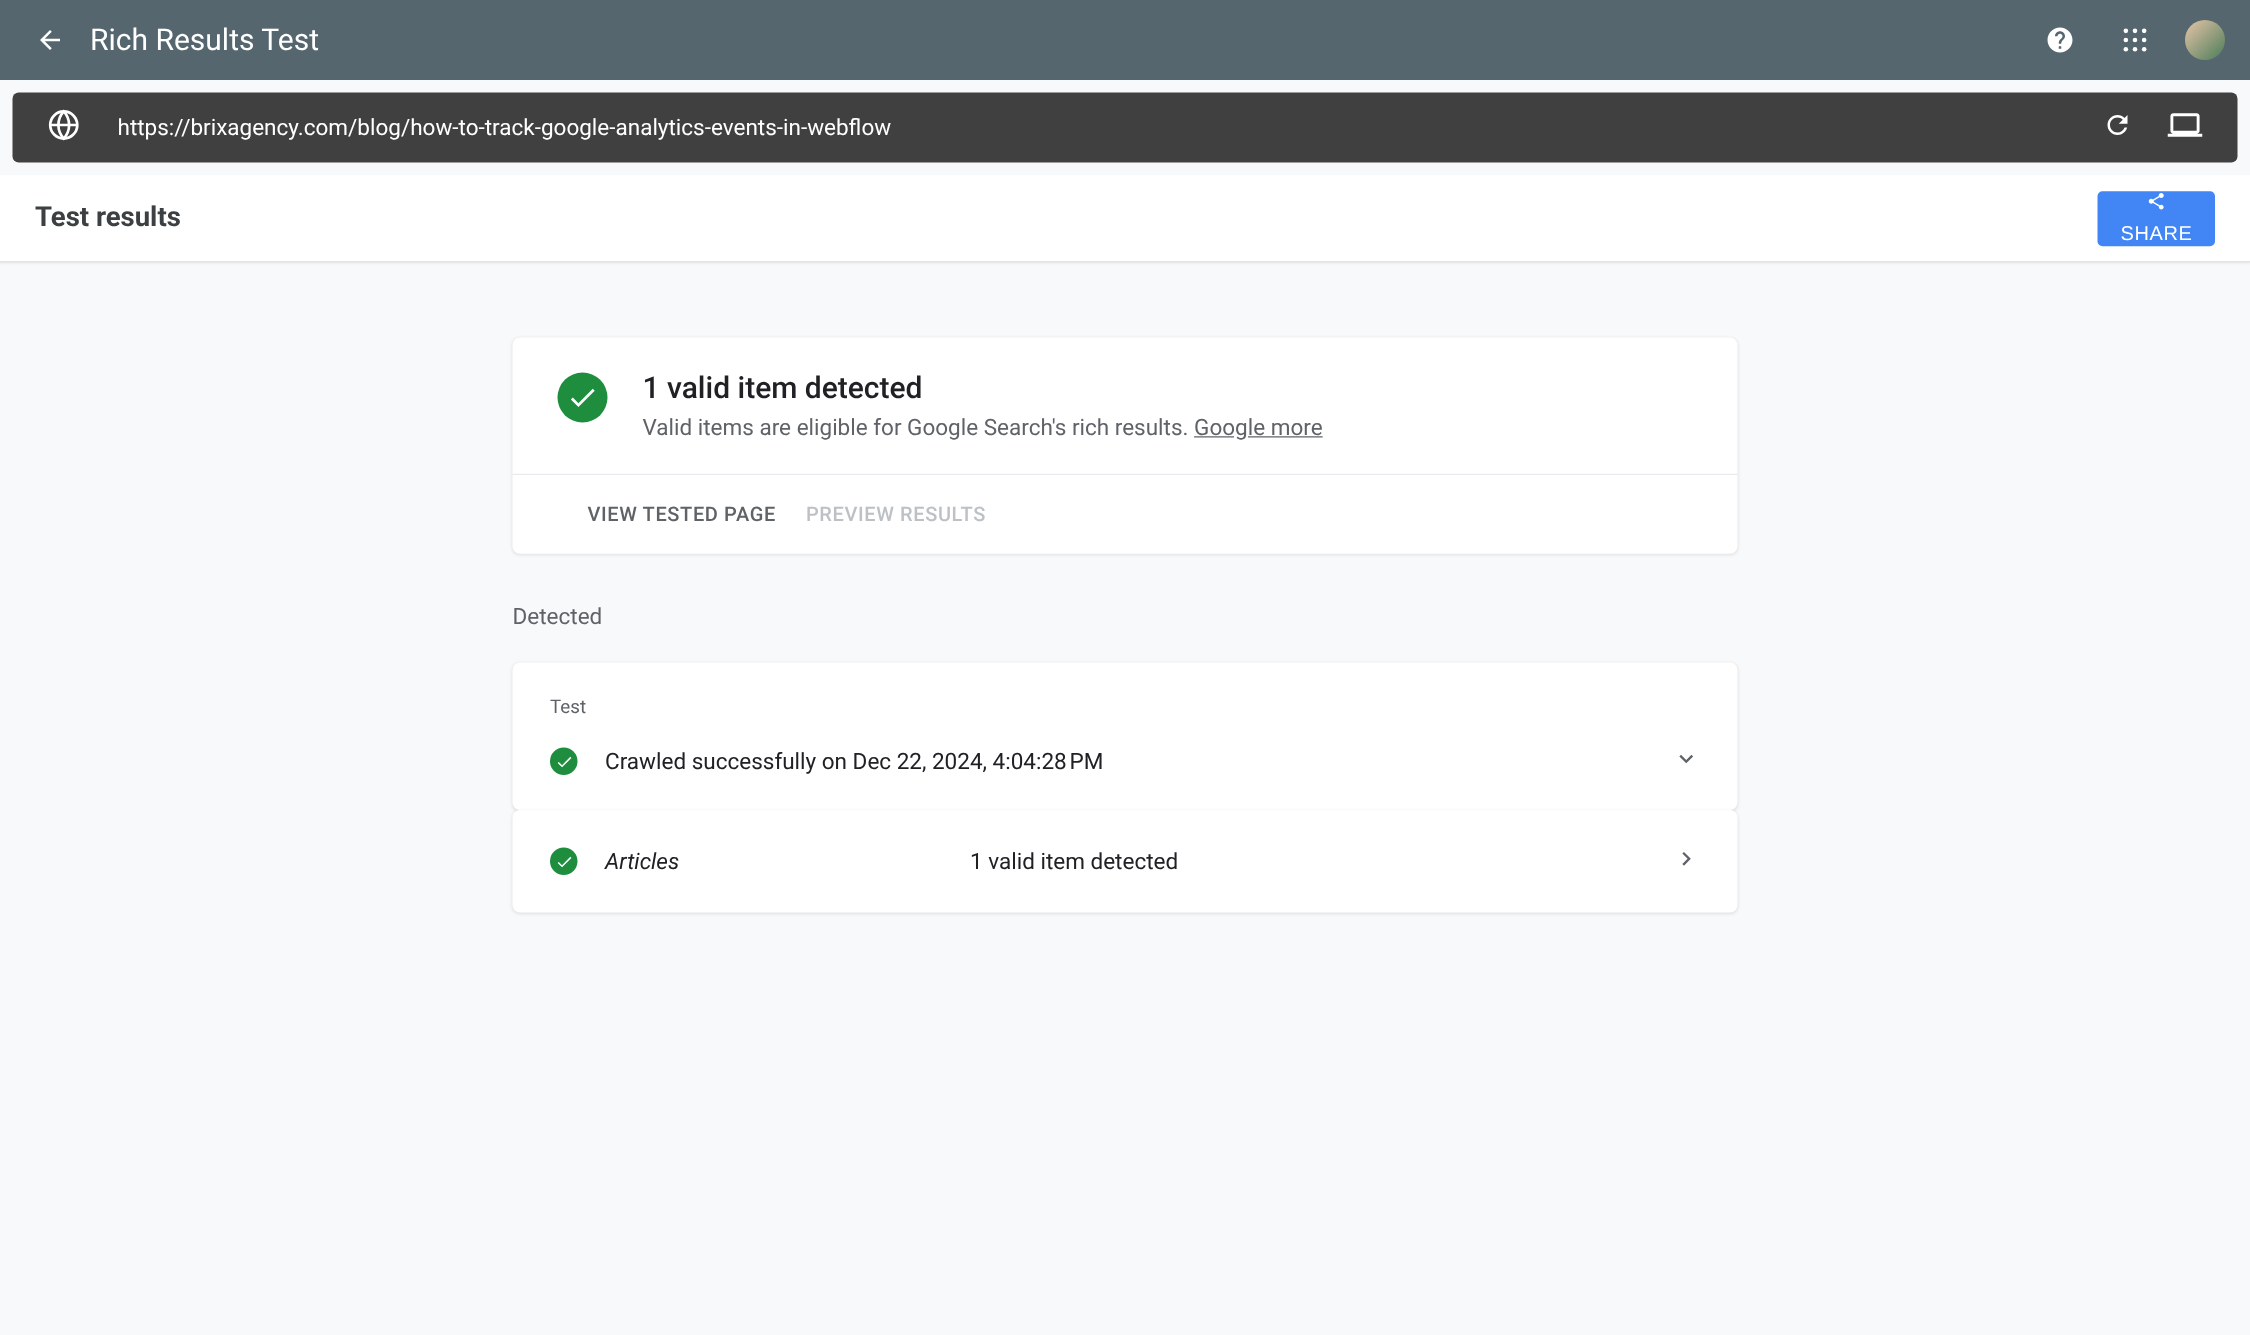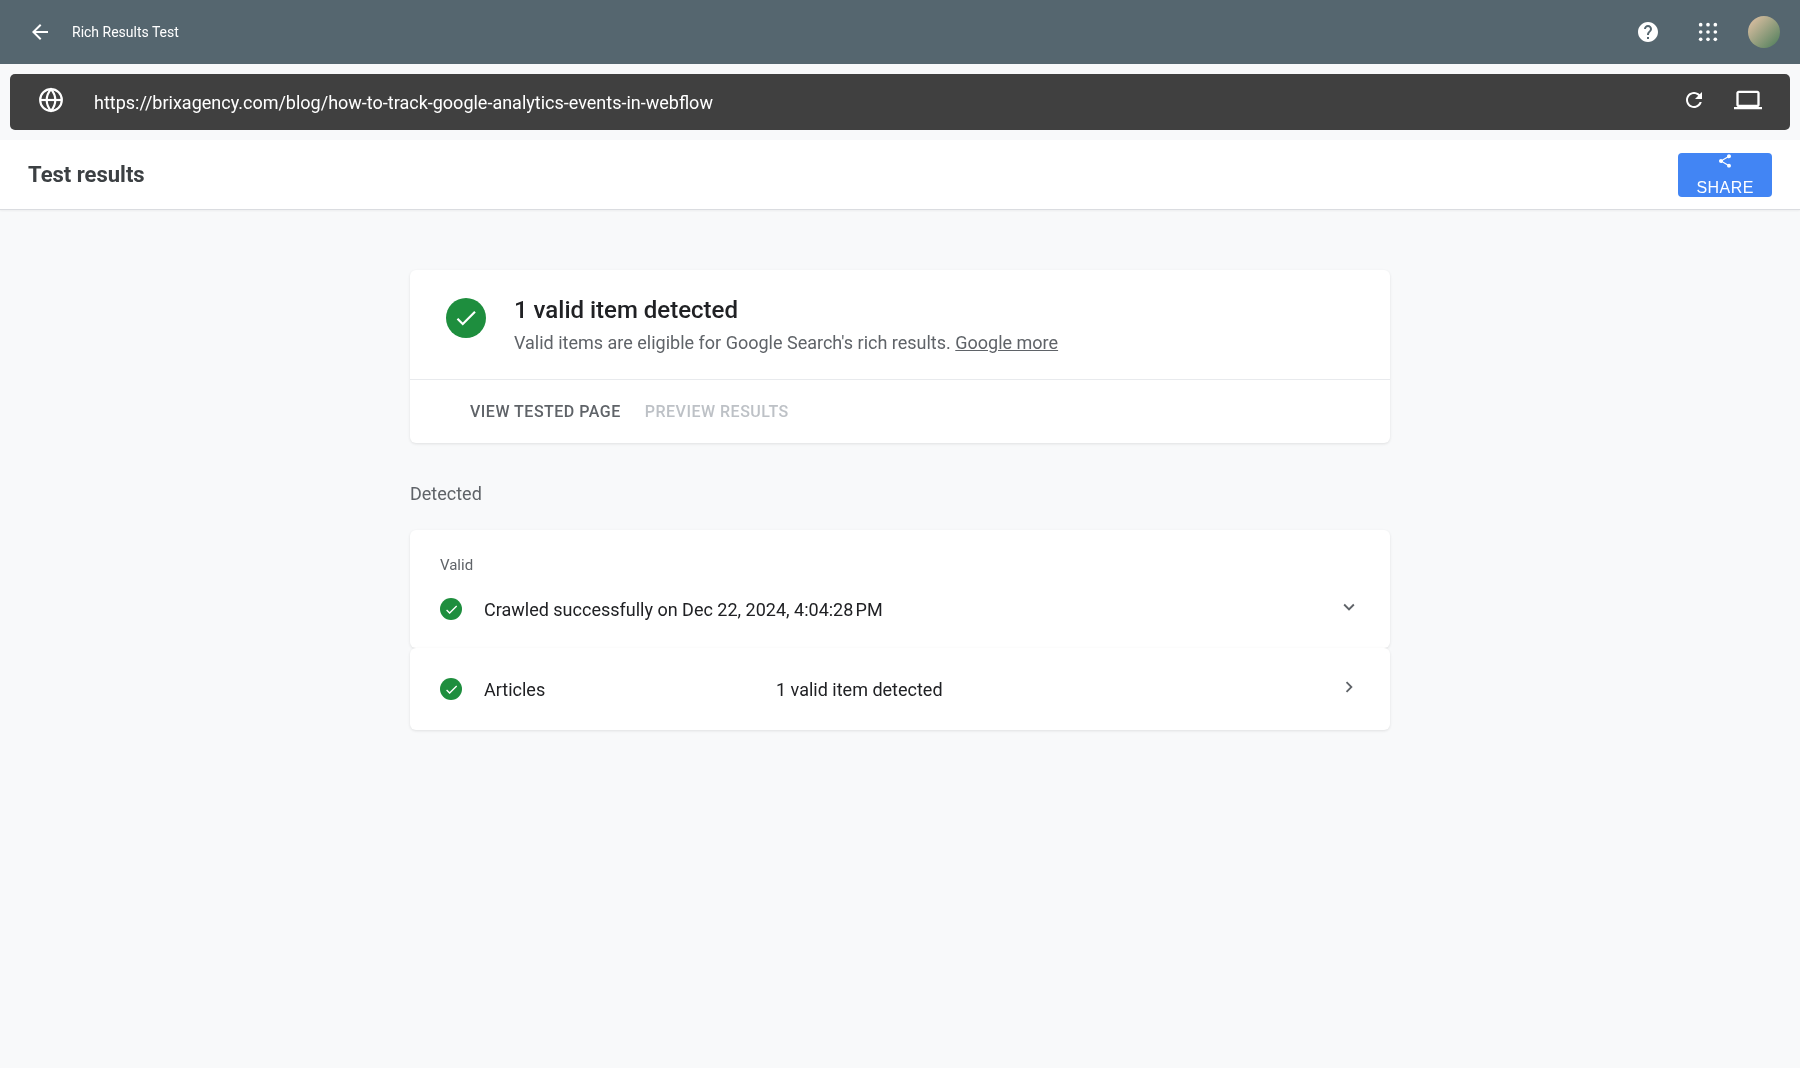--- a/index.html
+++ b/index.html
@@ -23,21 +23,21 @@
       color: #fff;
       width: 40px;
       height: 40px;
       display: flex;
       align-items: center;
       justify-content: center;
       cursor: pointer;
     }
     .header-title {
       color: #fff;
-      font-size: 14px;
+      font-size: 24px;
       font-weight: 400;
       margin-left: 12px;
       flex: 1;
     }
     .header-actions {
       display: flex;
       align-items: center;
       gap: 20px;
     }
     .header-icon {
@@ -220,20 +220,21 @@
       display: flex;
       align-items: center;
       gap: 22px;
       cursor: pointer;
       padding: 2px 0;
     }
     .structured-name {
       font-size: 18px;
       color: #202124;
       min-width: 270px;
+      font-style: italic;
     }
     .structured-status {
       font-size: 18px;
       color: #202124;
       flex: 1;
     }
   </style>
 </head>
 <body>
 
@@ -318,21 +319,21 @@
     </div>
     <div class="summary-actions">
       <div class="action-link">VIEW TESTED PAGE</div>
       <div class="action-link disabled">PREVIEW RESULTS</div>
     </div>
   </div>
 
   <div class="section-label">Detected</div>
 
   <div class="card detail-card">
-    <div class="crawl-label">Valid</div>
+    <div class="crawl-label">Test</div>
     <div class="crawl-row">
       <div class="check-circle-small">
         <svg width="15" height="15" viewBox="0 0 24 24" fill="#fff">
           <path d="M9 16.17L4.83 12l-1.42 1.41L9 19 21 7l-1.41-1.41z"></path>
         </svg>
       </div>
       <div class="crawl-text">Crawled successfully on Dec 22, 2024, 4:04:28 PM</div>
       <div class="chevron">
         <svg width="22" height="22" viewBox="0 0 24 24" fill="currentColor">
           <path d="M7.41 8.59L12 13.17l4.59-4.58L18 10l-6 6-6-6 1.41-1.41z"></path>

